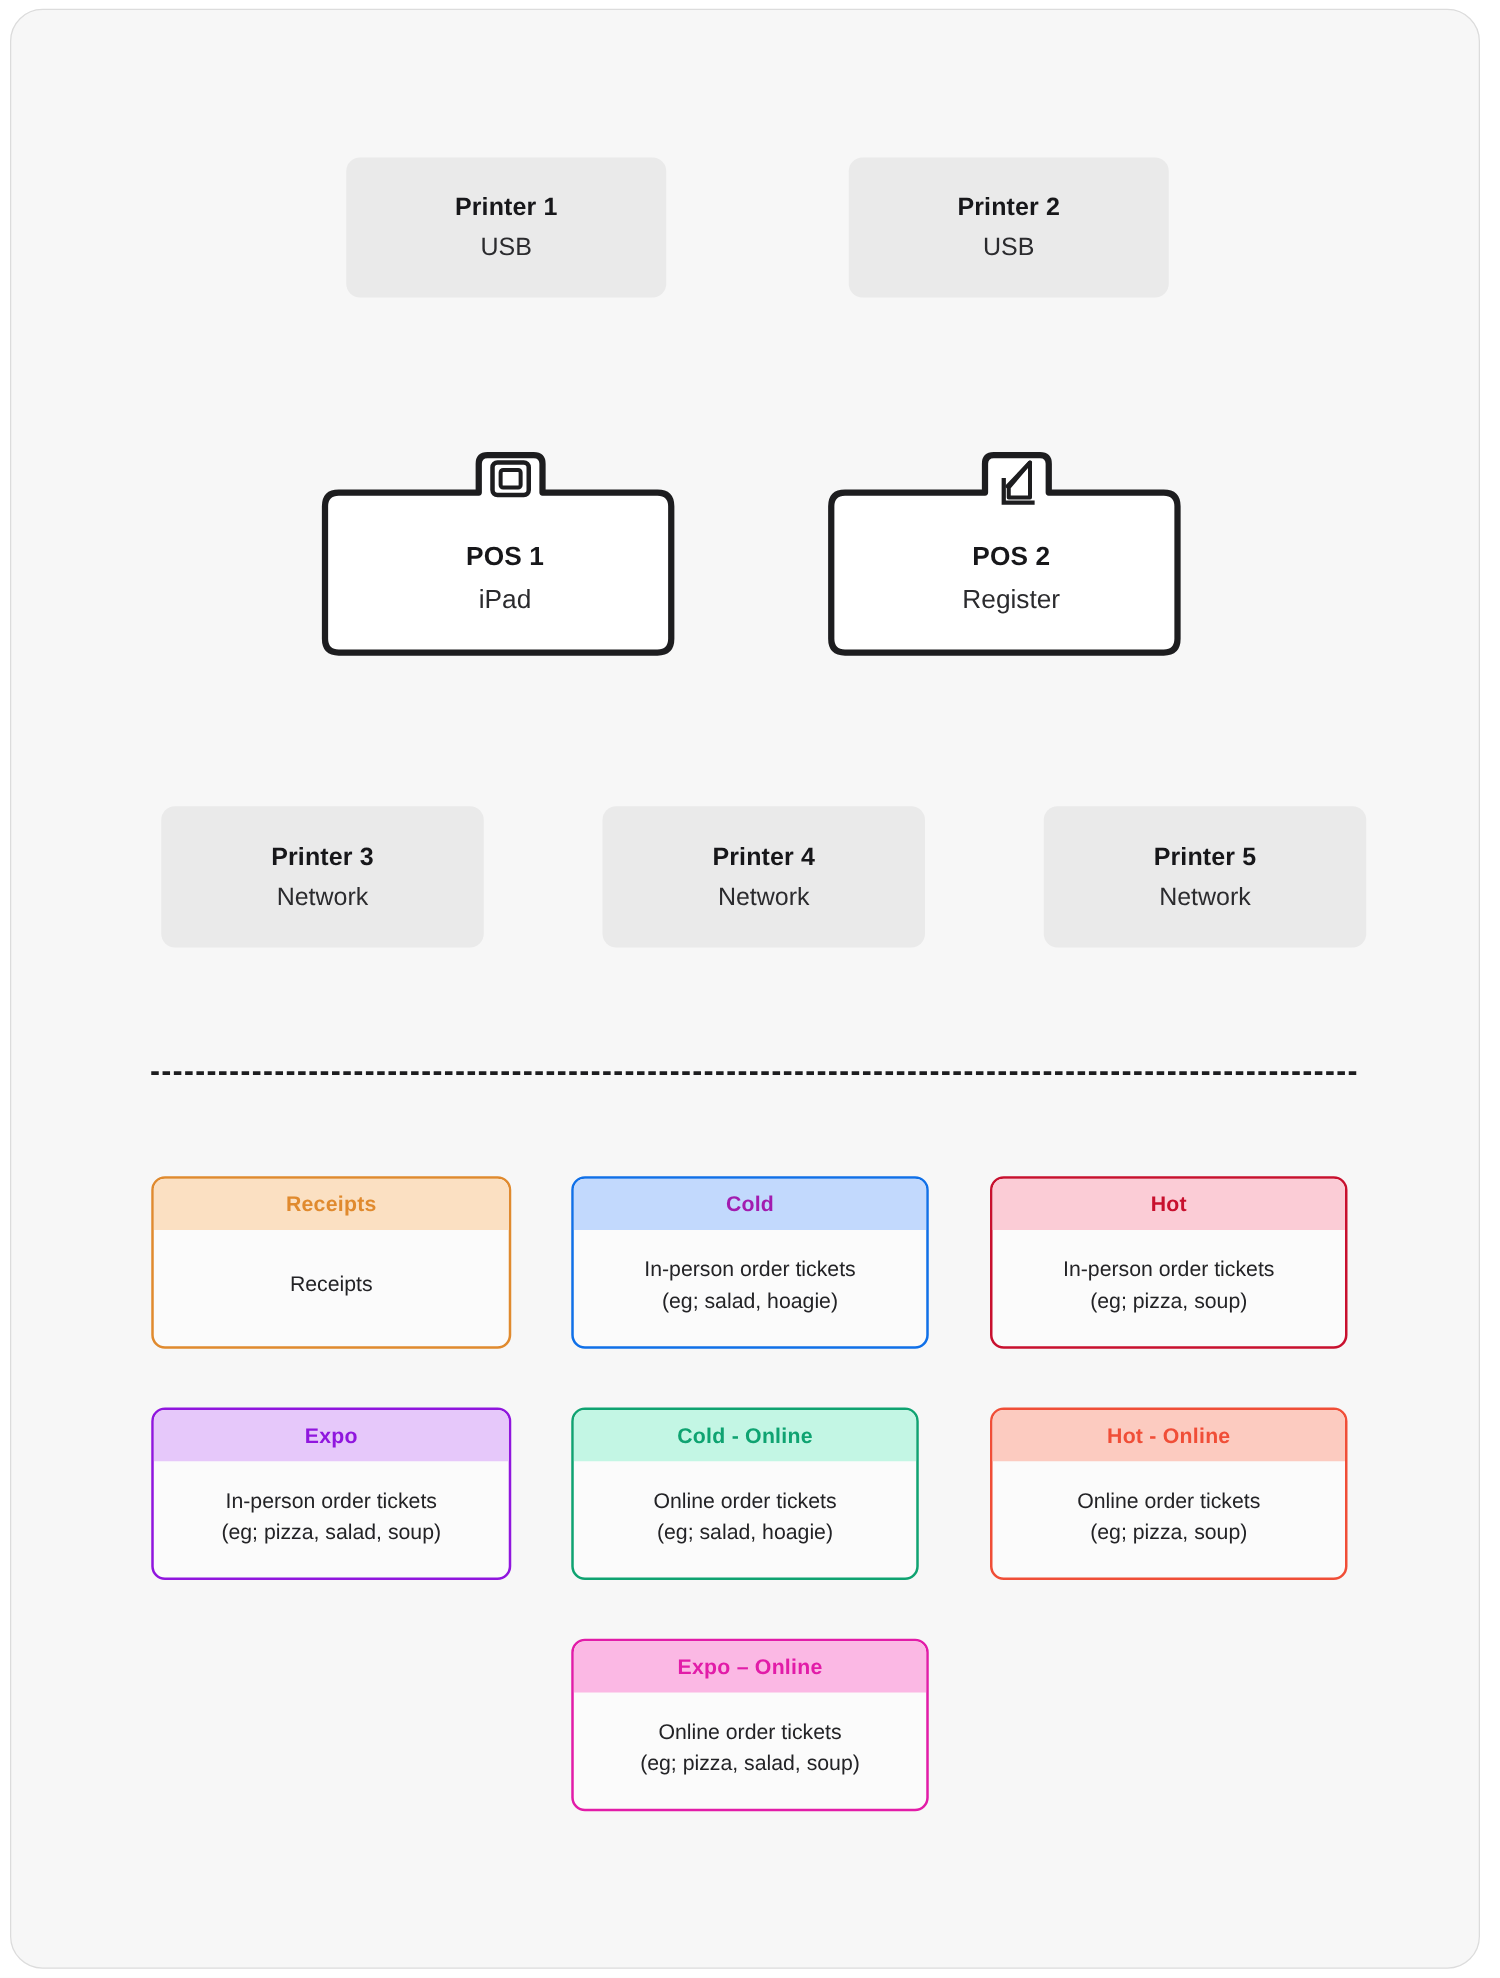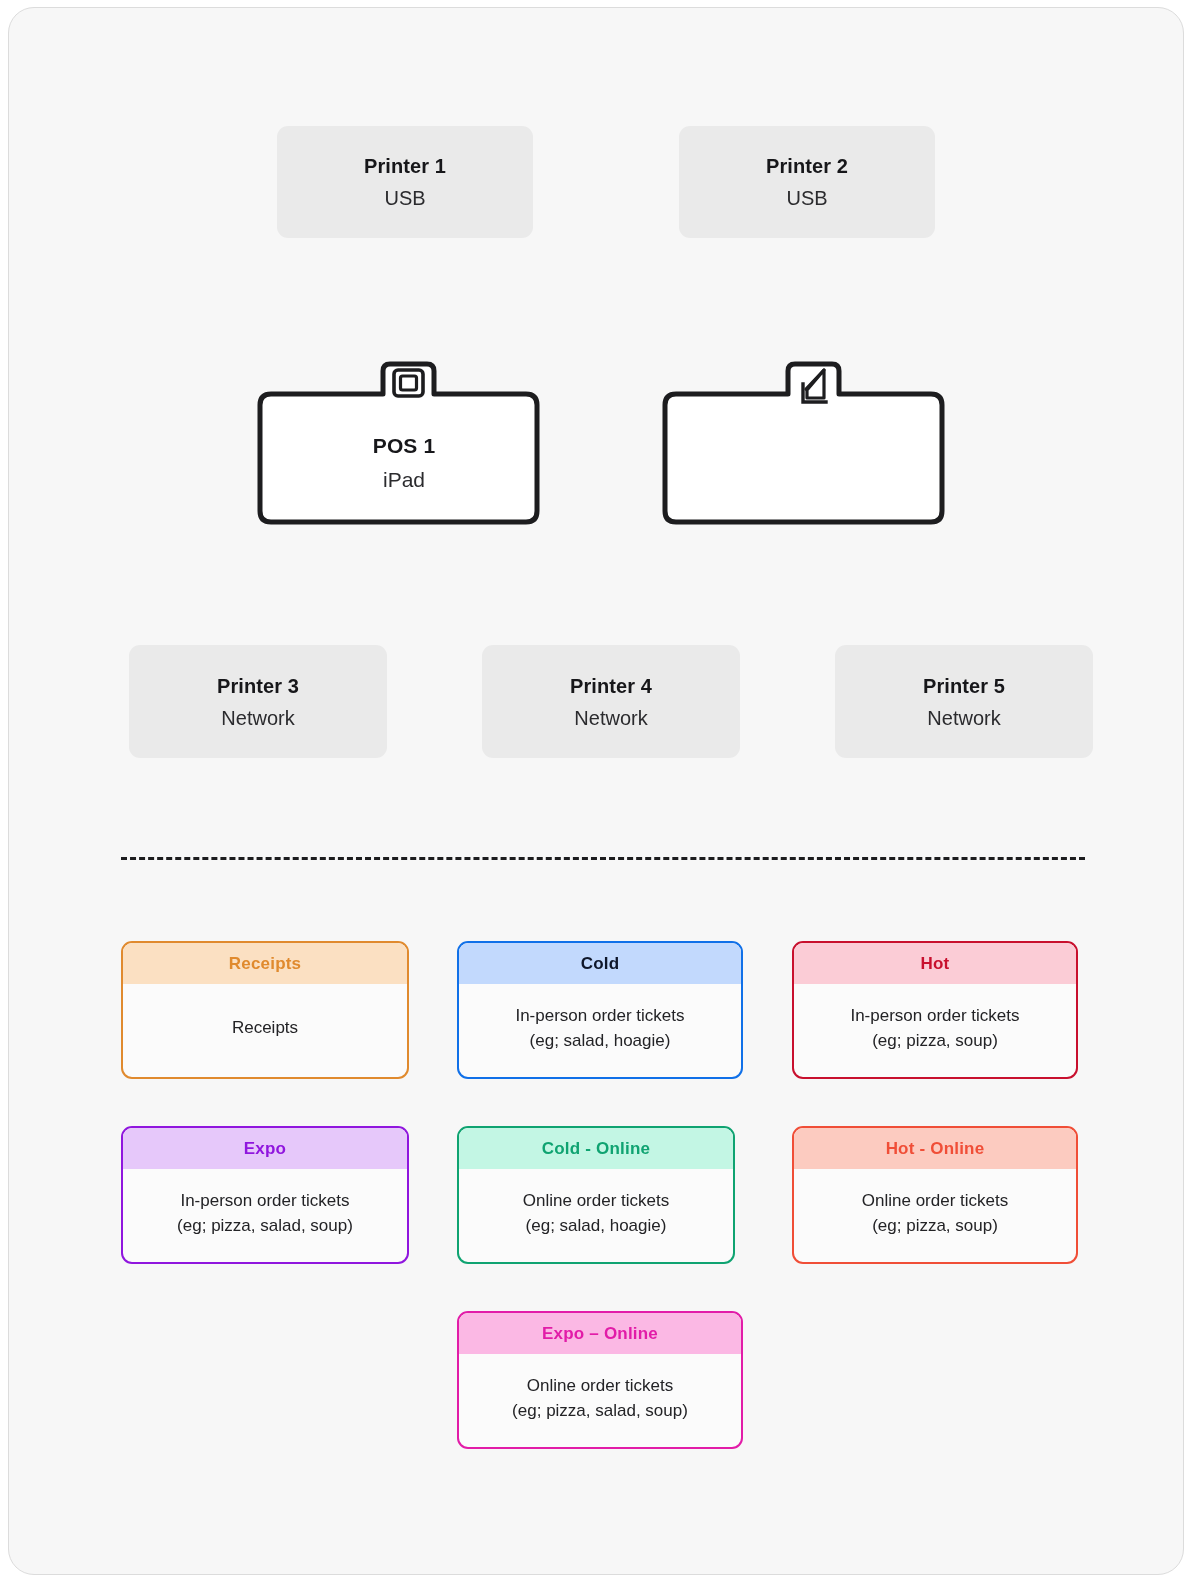--- a/index.html
+++ b/index.html
@@ -171,20 +171,24 @@
       <path d="M134 41 L134 18 Q134 11 141 11 L178 11 Q185 11 185 18 L185 41 L277 41
                Q288 41 288 52 L288 158 Q288 169 277 169 L22 169
                Q11 169 11 158 L11 52 Q11 41 22 41 Z" fill="#ffffff" stroke="#1d1d1f" stroke-width="5" stroke-linejoin="round"></path>
 
       <g>
         <path d="M149 31 L149 49 L172 49" fill="none" stroke="#1d1d1f" stroke-width="3.4" stroke-linecap="square" stroke-linejoin="miter"></path>
         <path d="M170 17 L153 37 L153 45 L170 45 L170 17 Z" fill="#ffffff" stroke="#1d1d1f" stroke-width="3.2" stroke-linejoin="round"></path>
         <path d="M170 17 L152 36" fill="none" stroke="#1d1d1f" stroke-width="3.2" stroke-linecap="round"></path>
       </g>
     </svg>
+    <div class="pos-text" style="top:82px;">
+      <div class="n-title">POS 2</div>
+      <div class="n-sub">Register</div>
+    </div>
   </div>
 
   <div class="node printer-box" style="left:120px; top:637px; width:258px; height:113px;text-align:right;">
     <div class="n-title">Printer 3</div>
     <div class="n-sub">Network</div>
   </div>
 
   <div class="node printer-box" style="left:473px; top:637px; width:258px; height:113px;">
     <div class="n-title">Printer 4</div>
     <div class="n-sub">Network</div>
@@ -201,21 +205,21 @@
     <div class="ticket-head" style="background: rgb(251, 224, 194); color: rgb(224, 138, 46);">
       <span>Receipts</span>
     </div>
     <div class="ticket-body">
       <div class="t-line">Receipts</div>
 
     </div>
   </div>
 
   <div class="ticket-card" style="left: 448px; top: 933px; width: 286px; height: 138px; border-color: rgb(16, 112, 232);">
-    <div class="ticket-head" style="background: rgb(194, 217, 253); color: #0f172a;">
+    <div class="ticket-head" style="background: rgb(194, 217, 253); color: #a21caf;">
       <span>Cold</span>
     </div>
     <div class="ticket-body">
       <div class="t-line">In-person order tickets</div>
       <div class="t-line">(eg; salad, hoagie)</div>
     </div>
   </div>
 
   <div class="ticket-card" style="left: 783px; top: 933px; width: 286px; height: 138px; border-color: rgb(200, 16, 46);">
     <div class="ticket-head" style="background: rgb(251, 204, 214); color: rgb(200, 16, 46);">

